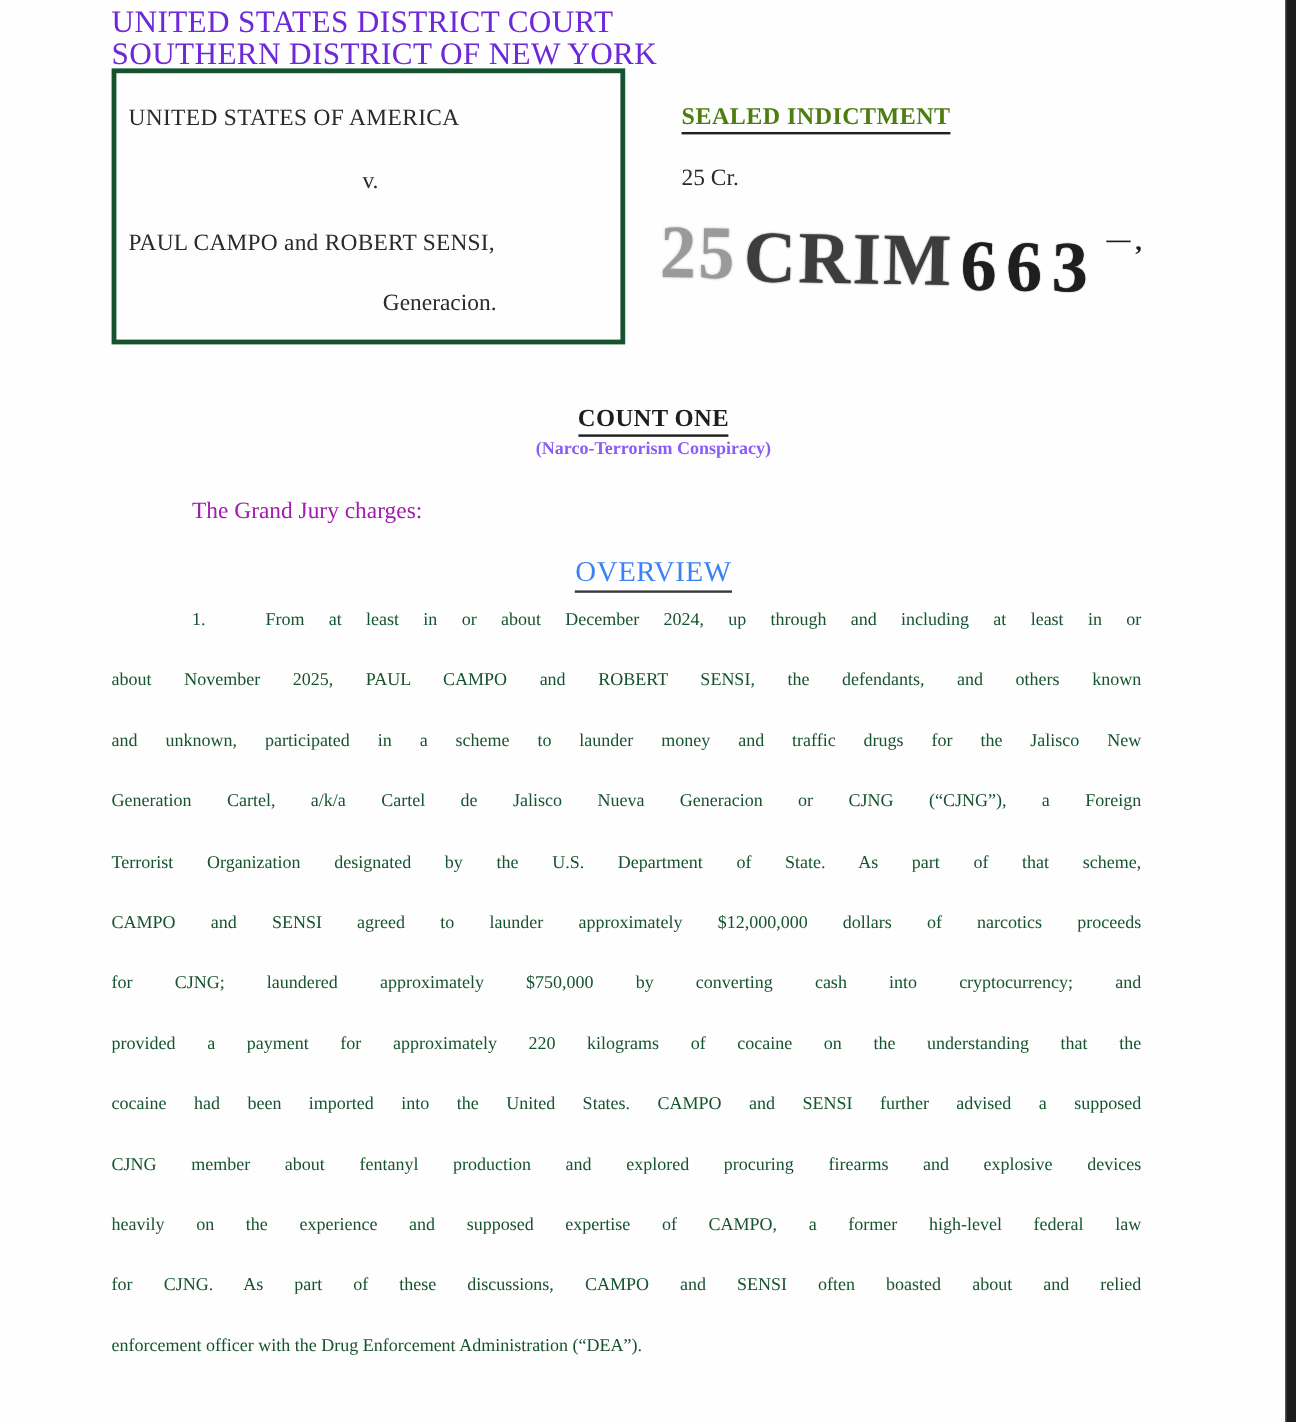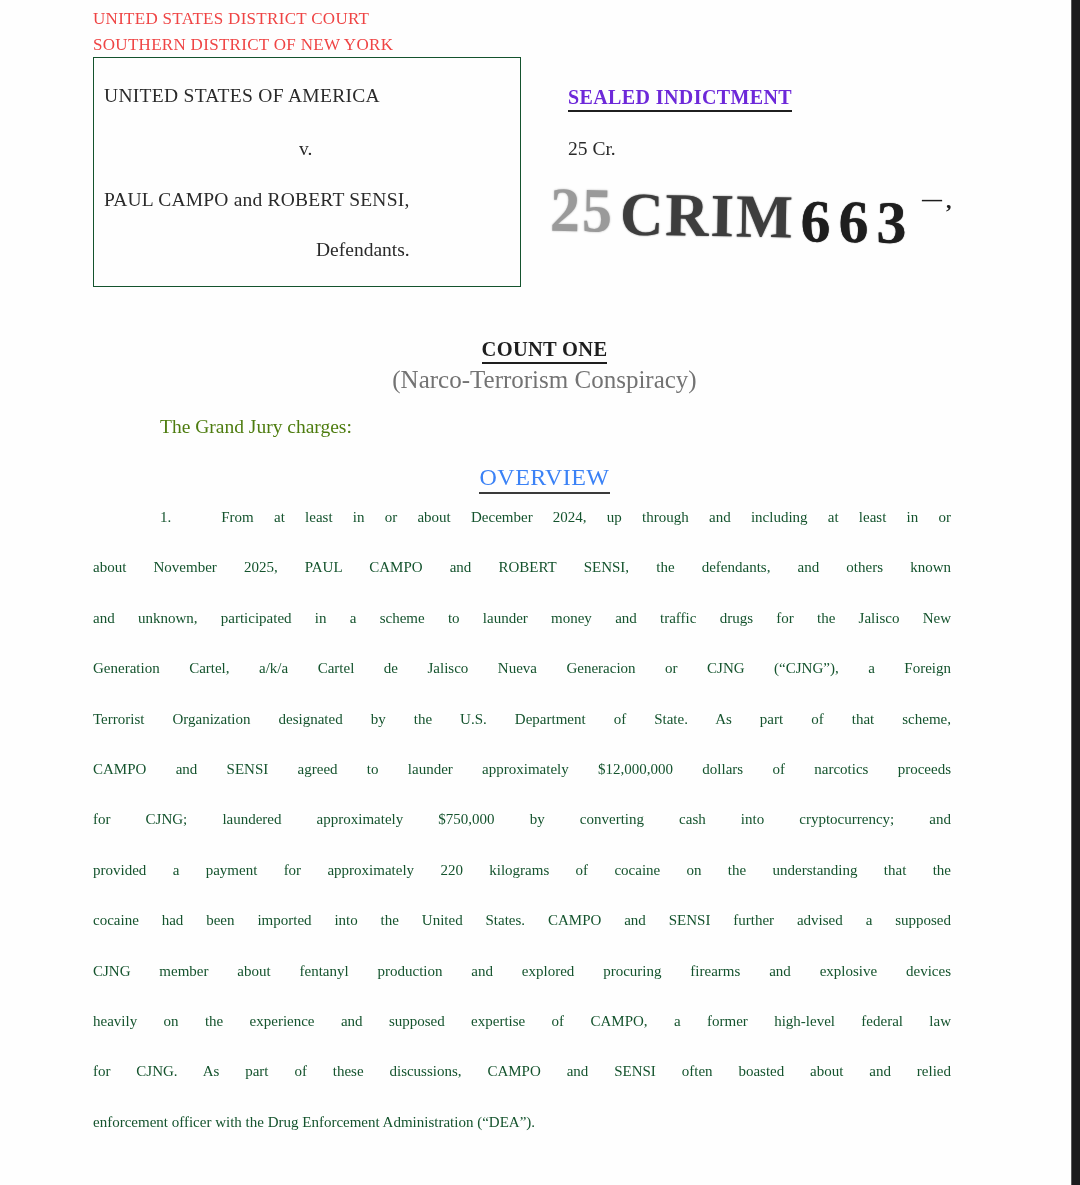--- a/index.html
+++ b/index.html
@@ -20,43 +20,43 @@
   .edge-strip {
     position: absolute;
     top: 0; right: 0;
     width: 9px; height: 100%;
     background: #1c1c1e;
     border-left: 1px solid #5a5a5c;
   }
   .court-header {
     position: absolute;
     left: 93px; top: 6px;
-    font-size: 17px;
+    font-size: 26px;
     line-height: 26px;
     letter-spacing: 0.3px;
-    color: #ef4444;
+    color: #6d28d9;
   }
   .caption-box {
     position: absolute;
     left: 93px; top: 57px;
     width: 428px; height: 230px;
-    border: 1px solid #14532d;
+    border: 4px solid #14532d;
   }
   .caption-box .cap-text { position: absolute; font-size: 19.5px; color: #2a2a2a; }
   .cap-plaintiff { left: 10px; top: 27px; letter-spacing: 0.3px; }
   .cap-v { left: 205px; top: 80px; }
   .cap-names { left: 10px; top: 131px; letter-spacing: 0.2px; }
   .cap-deflabel { left: 222px; top: 181px; }
   .sealed-title {
     position: absolute;
     left: 568px; top: 86px;
     font-size: 20px;
     font-weight: bold;
     letter-spacing: 0.4px;
-    color: #6d28d9;
+    color: #4d7c0f;
   }
   .sealed-title .u { display: inline-block; border-bottom: 2.5px solid #1f1f1f; padding-bottom: 1px; }
   .case-number {
     position: absolute;
     left: 568px; top: 138px;
     font-size: 19.5px;
     color: #2a2a2a;
   }
   
   .stamp {
@@ -86,26 +86,26 @@
   .stray-marks .tick { font-size: 22px; position: relative; left: 6px; top: 2px; }
   .center-wrap {
     position: absolute;
     left: 0;
     width: 1045px;
     text-align: center;
     padding-left: 44px;
   }
   .count-heading { top: 338px; font-size: 20.5px; font-weight: bold; color: #1e1e1e; letter-spacing: 0.3px; }
   .count-heading .u { display: inline-block; border-bottom: 2.5px solid #1e1e1e; padding-bottom: 1px; }
-  .count-sub { top: 366px; font-size: 25px; font-weight: normal; color: #737373; }
+  .count-sub { top: 366px; font-size: 15px; font-weight: bold; color: #8b5cf6; }
   .charge-intro {
     position: absolute;
     left: 160px; top: 416px;
     font-size: 19.5px;
-    color: #4d7c0f;
+    color: #a21caf;
   }
   .overview-heading { top: 464px; font-size: 24px; color: #3b82f6; letter-spacing: 0.5px; }
   .overview-heading .u { display: inline-block; border-bottom: 2px solid #3a3a3a; padding-bottom: 1px; }
   .para {
     position: absolute;
     left: 93px; top: 492px;
     width: 858px;
     font-size: 15px;
     color: #14532d;
   }
@@ -128,21 +128,21 @@
 
   <div class="court-header">
     <div>UNITED STATES DISTRICT COURT</div>
     <div>SOUTHERN DISTRICT OF NEW YORK</div>
   </div>
 
   <div class="caption-box">
     <div class="cap-text cap-plaintiff">UNITED STATES OF AMERICA</div>
     <div class="cap-text cap-v">v.</div>
     <div class="cap-text cap-names">PAUL CAMPO and ROBERT SENSI,</div>
-    <div class="cap-text cap-deflabel">Defendants.</div>
+    <div class="cap-text cap-deflabel">Generacion.</div>
   </div>
 
   <div class="sealed-title">
     <span class="u">SEALED INDICTMENT</span>
   </div>
 
   <div class="case-number">25 Cr.</div>
 
   <div class="stamp">
     <span class="s1">25</span>

